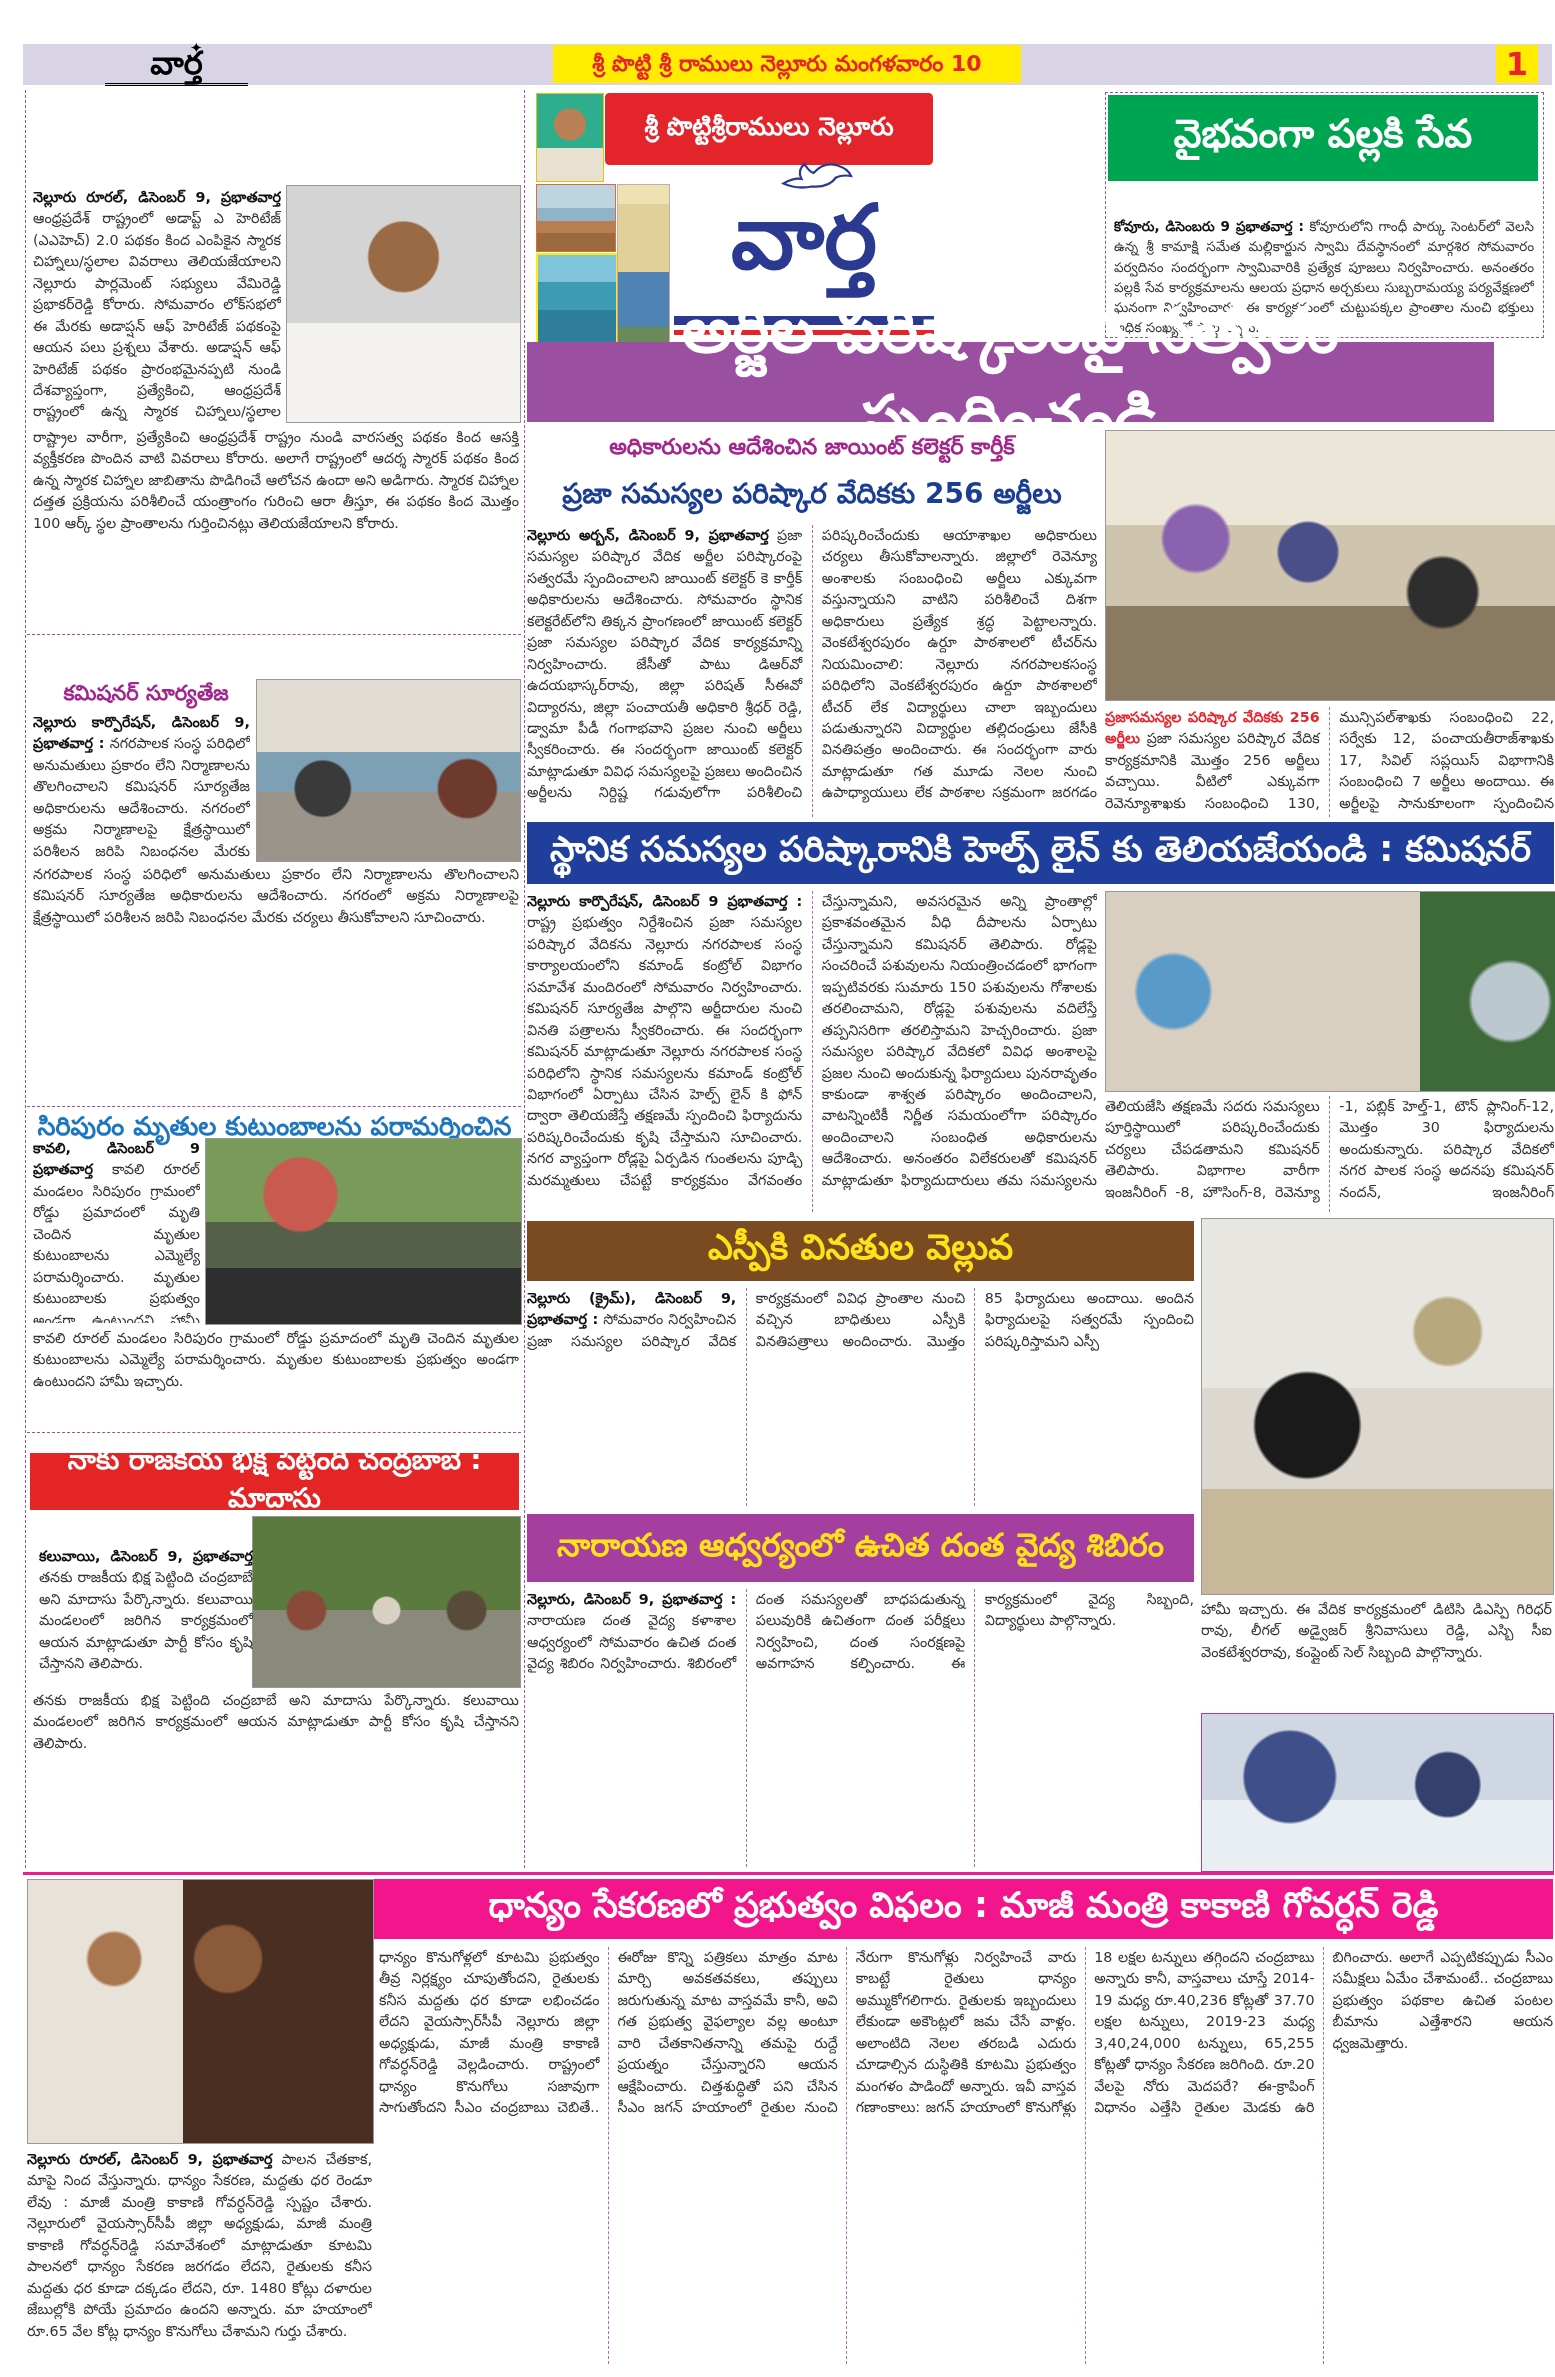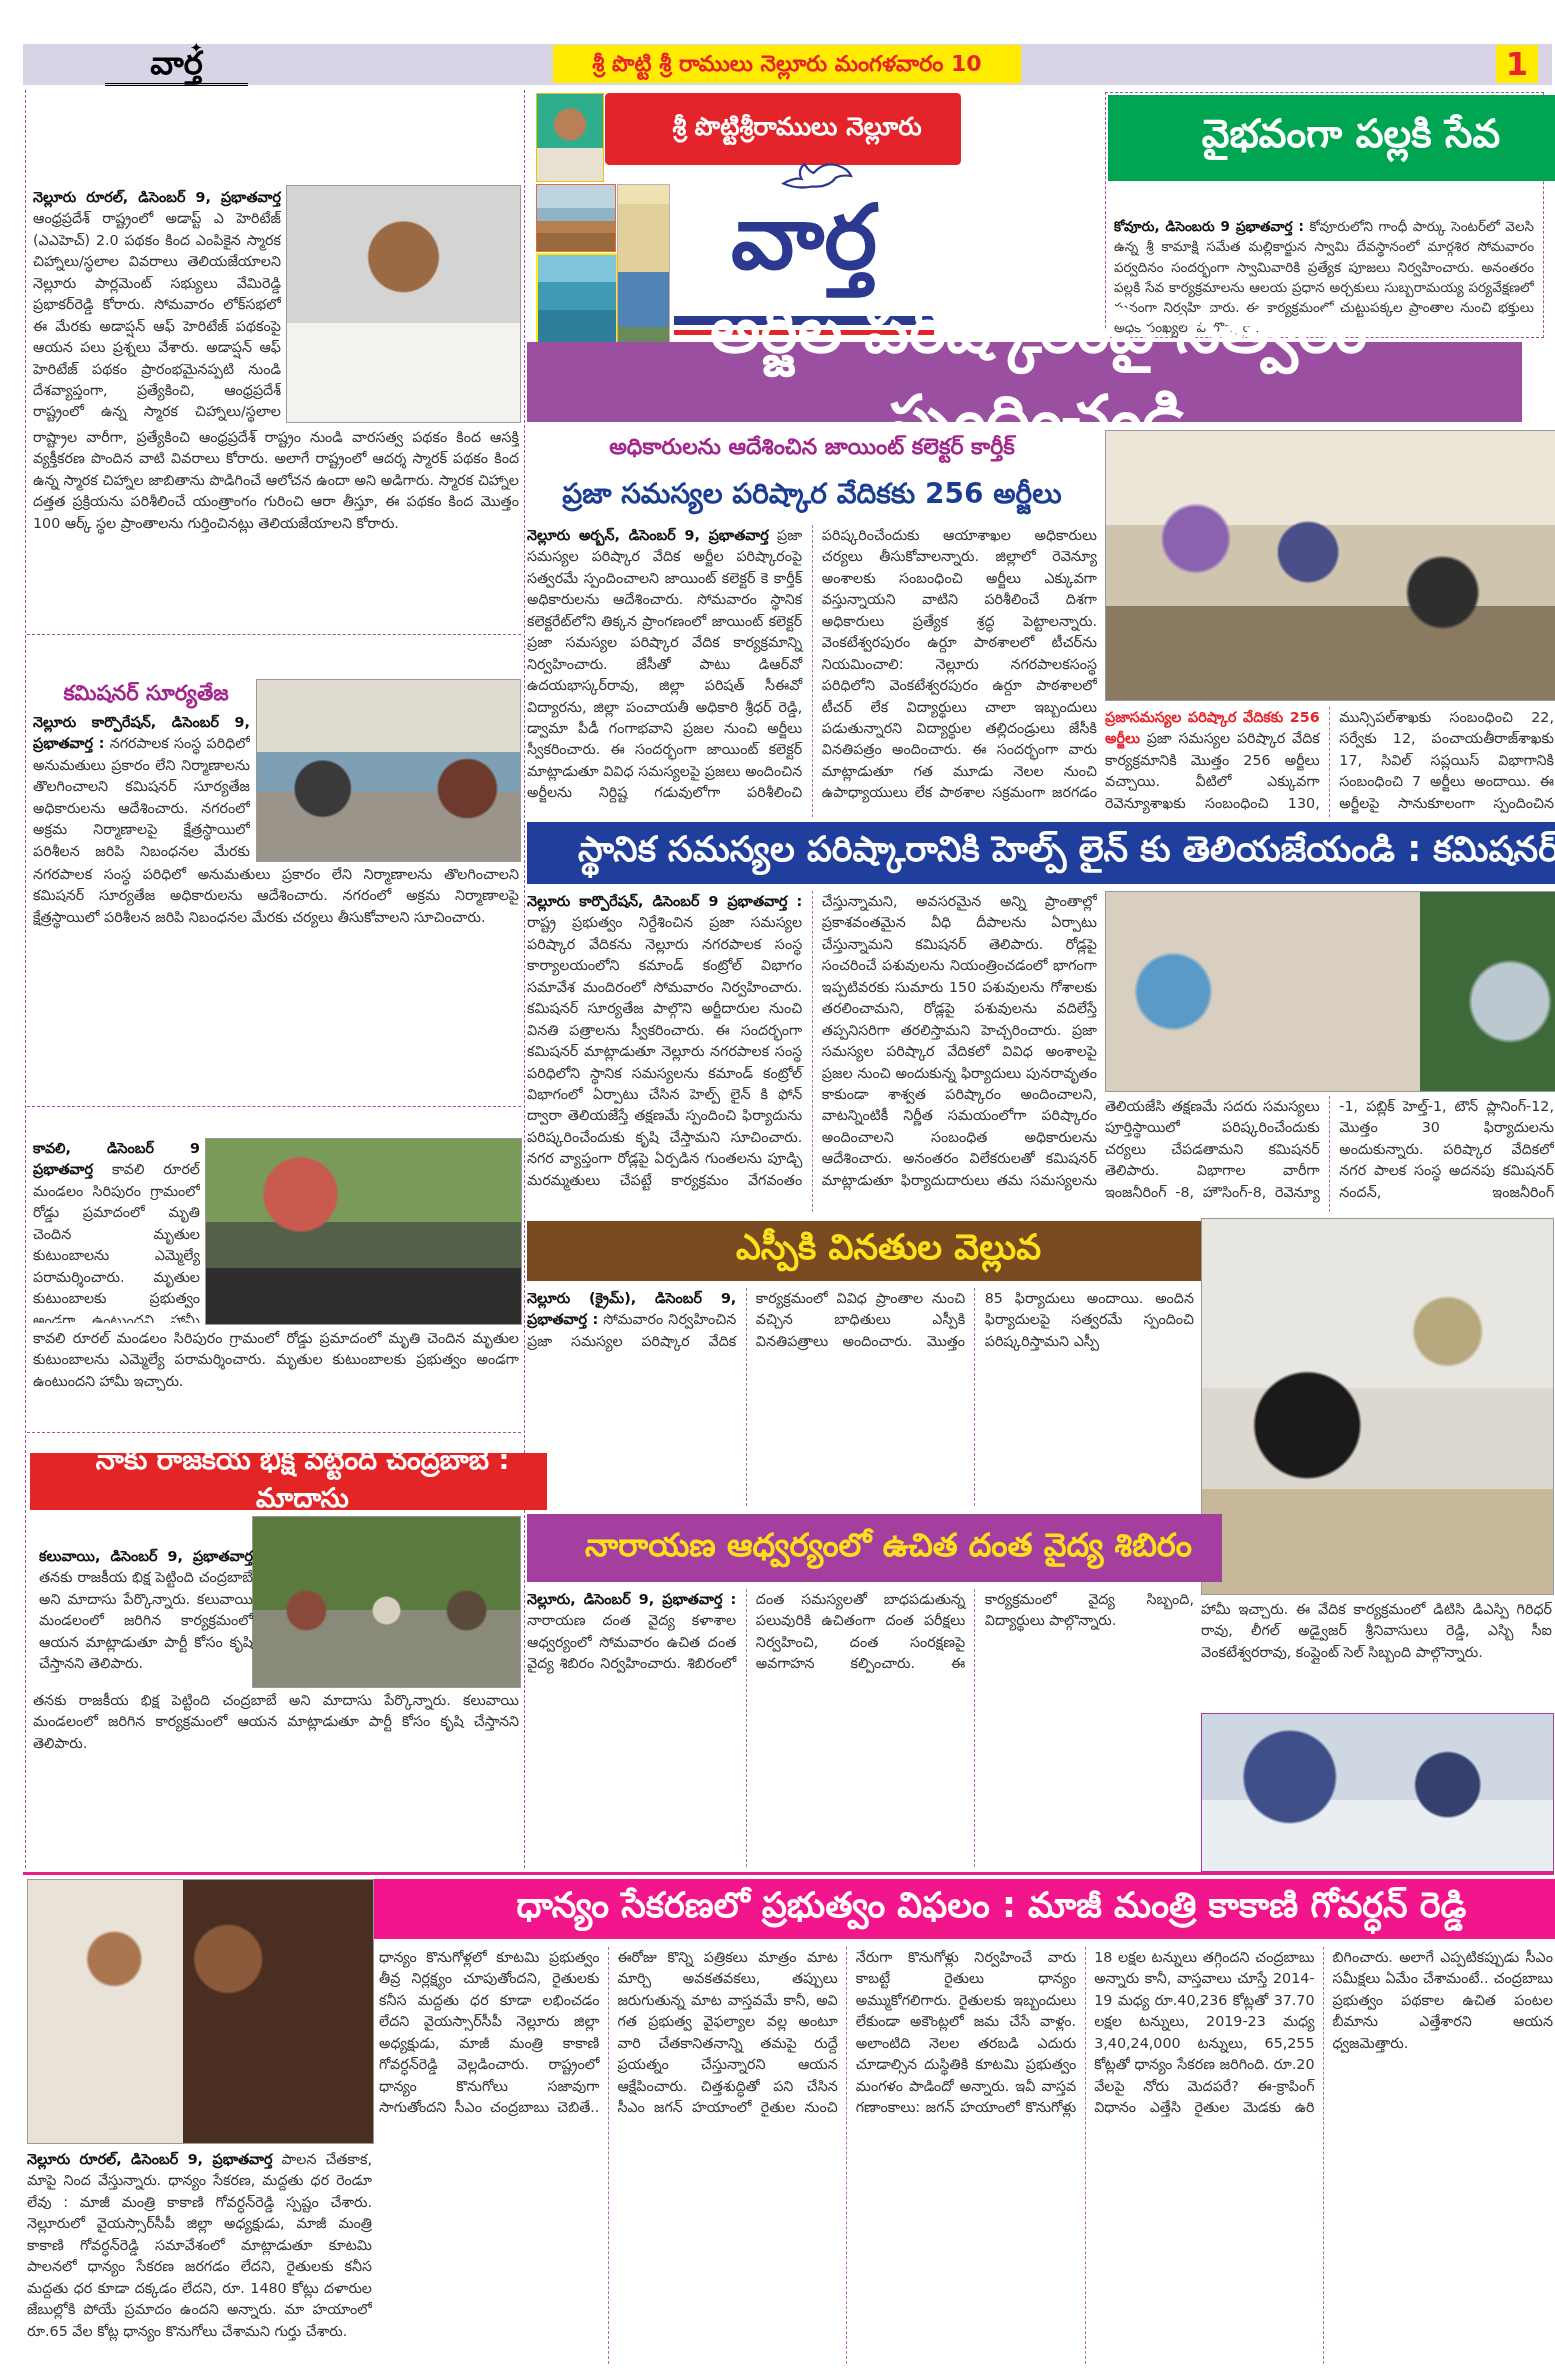--- a/index.html
+++ b/index.html
@@ -1,19 +1,19 @@
 <!DOCTYPE html>
 <html style="font-size:12px"><head>
 <meta charset="utf-8">
 <style>
   html,body{margin:0;padding:0;background:#e9e9e9;}
   #page{position:relative;width:1556px;height:2377px;background:#ffffff;
         font-family:"DejaVu Sans",sans-serif;overflow:hidden;}
   .abs{position:absolute;}
-  .band{color:#fff;font-weight:bold;text-align:center;display:flex;align-items:center;justify-content:center;padding-left:28px;}
+  .band{color:#fff;font-weight:bold;text-align:center;display:flex;align-items:center;justify-content:center;}
   .body{font-size:14.3px;line-height:1.5;color:#333;text-align:justify;overflow:hidden;}
   .dateline{font-weight:bold;color:#101010;}
   .redsub{color:#e8232a;font-weight:bold;}
   .cols2{column-count:2;column-gap:19.6px;column-rule:0.8px dashed #b06ab0;}
   .cols3{column-count:3;column-gap:19.6px;column-rule:0.8px dashed #b06ab0;}
   .cols5{column-count:5;column-gap:18px;column-rule:0.8px dashed #b06ab0;}
   .photo{background-size:cover;background-color:#cfcab8;}
   .dashsep{border-top:1.5px dashed #a050a0;}
   .centerhead{font-weight:bold;text-align:center;display:flex;align-items:center;justify-content:center;}
 </style>
@@ -46,20 +46,21 @@
               background:radial-gradient(circle at 25% 60%,#3a3a3a 0 12%,rgba(0,0,0,0) 13%),radial-gradient(circle at 80% 60%,#6e3a2e 0 12%,rgba(0,0,0,0) 13%),linear-gradient(180deg,#e0dcd2 0 40%,#7da0b5 40% 62%,#9a948a 62%);"></div>
   <div class="abs body" style="left:33px;top:712px;width:217px;height:148px;">
     <span class="dateline">నెల్లూరు కార్పొరేషన్, డిసెంబర్ 9, ప్రభాతవార్త :</span>
     <span>నగరపాలక సంస్థ పరిధిలో అనుమతులు ప్రకారం లేని నిర్మాణాలను తొలగించాలని కమిషనర్ సూర్యతేజ అధికారులను ఆదేశించారు. నగరంలో అక్రమ నిర్మాణాలపై క్షేత్రస్థాయిలో పరిశీలన జరిపి నిబంధనల మేరకు చర్యలు తీసుకోవాలని సూచించారు.</span>
   </div>
   <div class="abs body" style="left:33px;top:864px;width:486px;height:238px;">
     <span>నగరపాలక సంస్థ పరిధిలో అనుమతులు ప్రకారం లేని నిర్మాణాలను తొలగించాలని కమిషనర్ సూర్యతేజ అధికారులను ఆదేశించారు. నగరంలో అక్రమ నిర్మాణాలపై క్షేత్రస్థాయిలో పరిశీలన జరిపి నిబంధనల మేరకు చర్యలు తీసుకోవాలని సూచించారు.</span>
   </div>
   <div class="abs dashsep" style="left:27px;top:1106px;width:494px;height:0;"></div>
 
+  <div class="abs centerhead" style="left:30px;top:1111px;width:489px;height:36px;color:#1d76c0;font-size:25.6px;">సిరిపురం మృతుల కుటుంబాలను పరామర్శించిన</div>
   <div class="abs photo" style="left:205px;top:1138px;width:315px;height:185px;border:0.8px solid #999;
               background:radial-gradient(circle at 30% 30%,#c85a50 0 14%,rgba(0,0,0,0) 15%),linear-gradient(180deg,#7a9a5a 0 45%,#55604a 45% 70%,#2e2e2e 70%);"></div>
   <div class="abs body" style="left:33px;top:1138px;width:167px;height:185px;">
     <span class="dateline">కావలి, డిసెంబర్ 9 ప్రభాతవార్త</span>
     <span>కావలి రూరల్ మండలం సిరిపురం గ్రామంలో రోడ్డు ప్రమాదంలో మృతి చెందిన మృతుల కుటుంబాలను ఎమ్మెల్యే పరామర్శించారు. మృతుల కుటుంబాలకు ప్రభుత్వం అండగా ఉంటుందని హామీ ఇచ్చారు.</span>
   </div>
   <div class="abs body" style="left:33px;top:1328px;width:486px;height:99px;">
     <span>కావలి రూరల్ మండలం సిరిపురం గ్రామంలో రోడ్డు ప్రమాదంలో మృతి చెందిన మృతుల కుటుంబాలను ఎమ్మెల్యే పరామర్శించారు. మృతుల కుటుంబాలకు ప్రభుత్వం అండగా ఉంటుందని హామీ ఇచ్చారు.</span>
   </div>
   <div class="abs dashsep" style="left:27px;top:1432px;width:494px;height:0;"></div>

